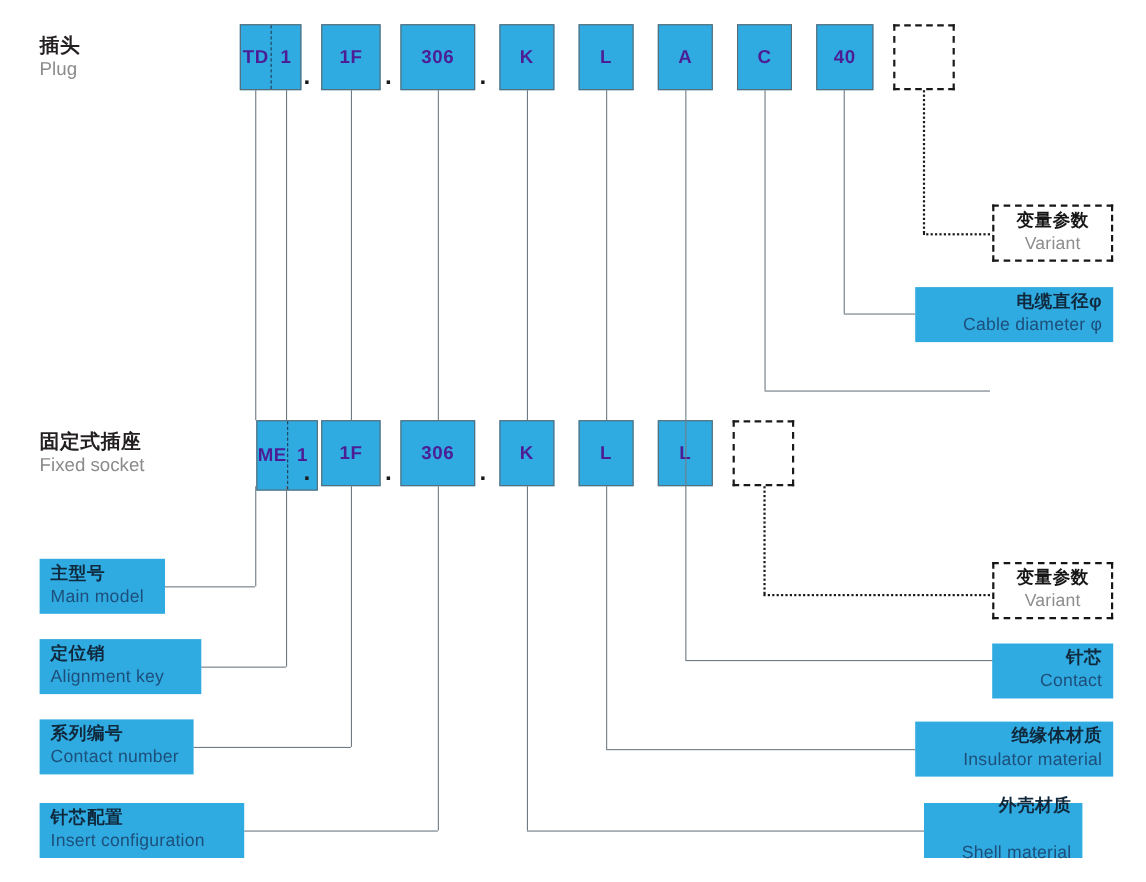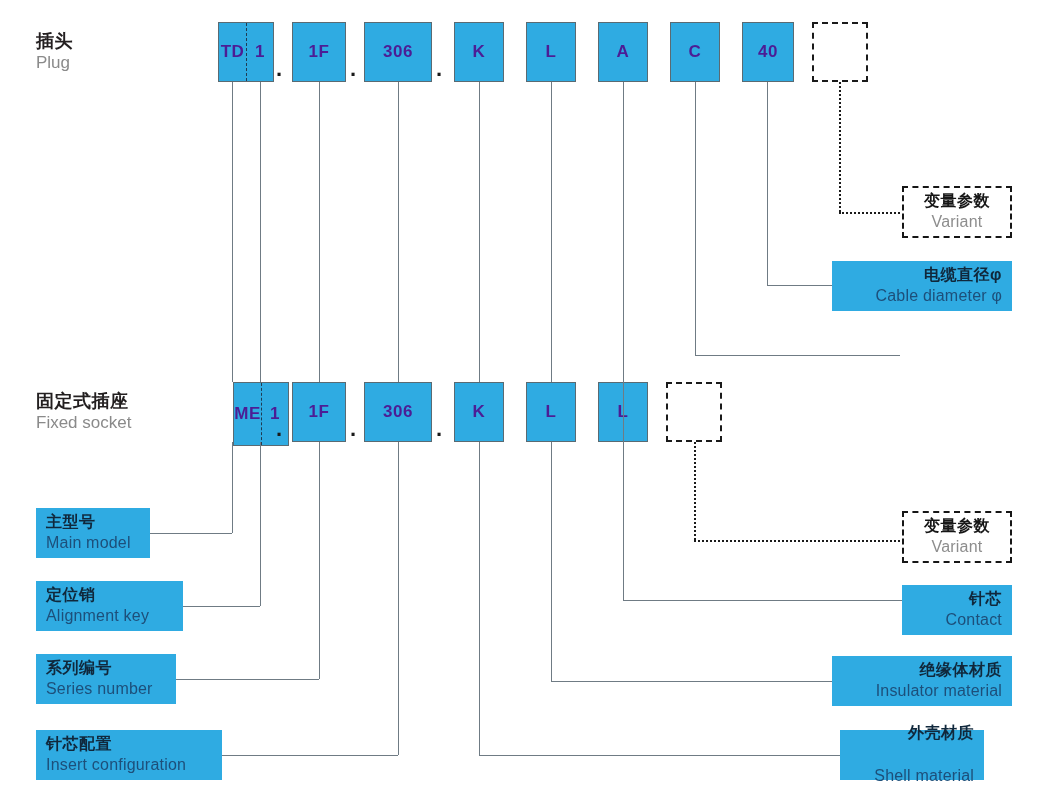--- a/index.html
+++ b/index.html
@@ -168,21 +168,21 @@
     <div class="en">Main model</div>
   </div>
 
   <div class="label alignL" style="left:36px;top:581px;width:147px;height:50px;">
     <div class="cn">定位销</div>
     <div class="en">Alignment key</div>
   </div>
 
   <div class="label alignL" style="left:36px;top:654px;width:140px;height:50px;">
     <div class="cn">系列编号</div>
-    <div class="en">Series number</div>
+    <div class="en">Contact number</div>
   </div>
 
   <div class="label alignL" style="left:36px;top:730px;width:186px;height:50px;">
     <div class="cn">针芯配置</div>
     <div class="en">Insert configuration</div>
   </div>
 
 </div>
 
 </body></html>

